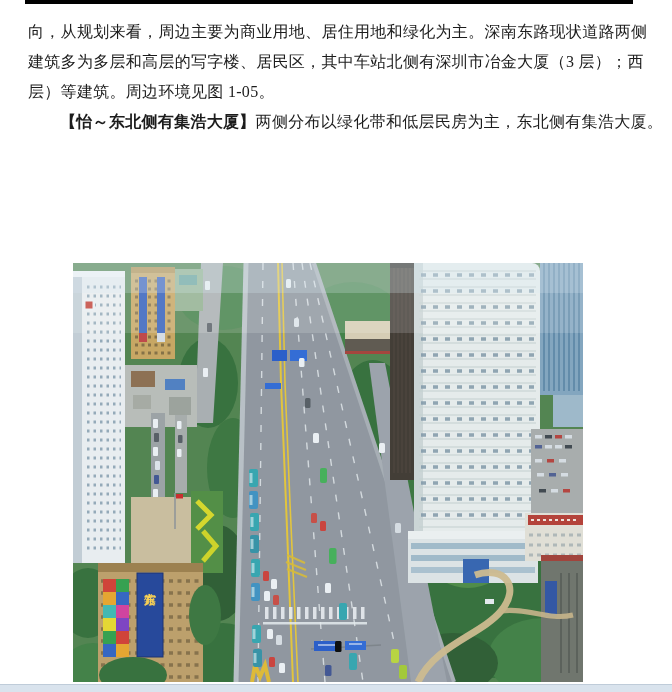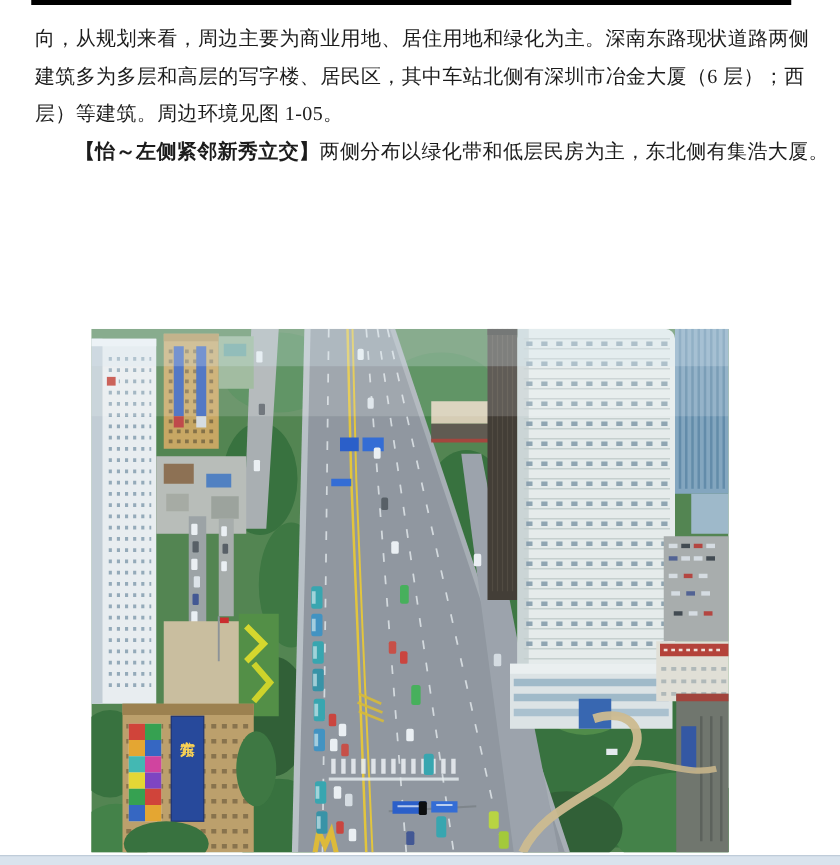--- a/index.html
+++ b/index.html
@@ -24,24 +24,24 @@
     background:#d9e3ed;border-top:1px solid #bfccd9;box-sizing:border-box;
   }
 </style>
 </head>
 <body>
 
 <div class="top-rule"></div>
 
 <div class="doc-text">
   <div class="line">向，从规划来看，周边主要为商业用地、居住用地和绿化为主。深南东路现状道路两侧</div>
-  <div class="line">建筑多为多层和高层的写字楼、居民区，其中车站北侧有深圳市冶金大厦（6 层）；西</div>
+  <div class="line">建筑多为多层和高层的写字楼、居民区，其中车站北侧有深圳市冶金大厦（3 层）；西</div>
   <div class="line">层）等建筑。周边环境见图 1-05。</div>
   <div class="line p2">
-    <span class="tag">【怡～左侧紧邻新秀立交】</span><span>两侧分布以绿化带和低层民房为主，东北侧有集浩大厦。</span>
+    <span class="tag">【怡～东北侧有集浩大厦】</span><span>两侧分布以绿化带和低层民房为主，东北侧有集浩大厦。</span>
   </div>
 </div>
 
 <div class="figure-wrap">
 <svg width="510" height="419" viewBox="0 0 510 419" xmlns="http://www.w3.org/2000/svg">
 
   <g>
     <rect x="0" y="0" width="510" height="419" fill="#4c7f48"></rect>
     <ellipse cx="150" cy="35" rx="45" ry="32" fill="#3c7c3e"></ellipse>
     <ellipse cx="135" cy="120" rx="30" ry="45" fill="#2f6b33"></ellipse>

